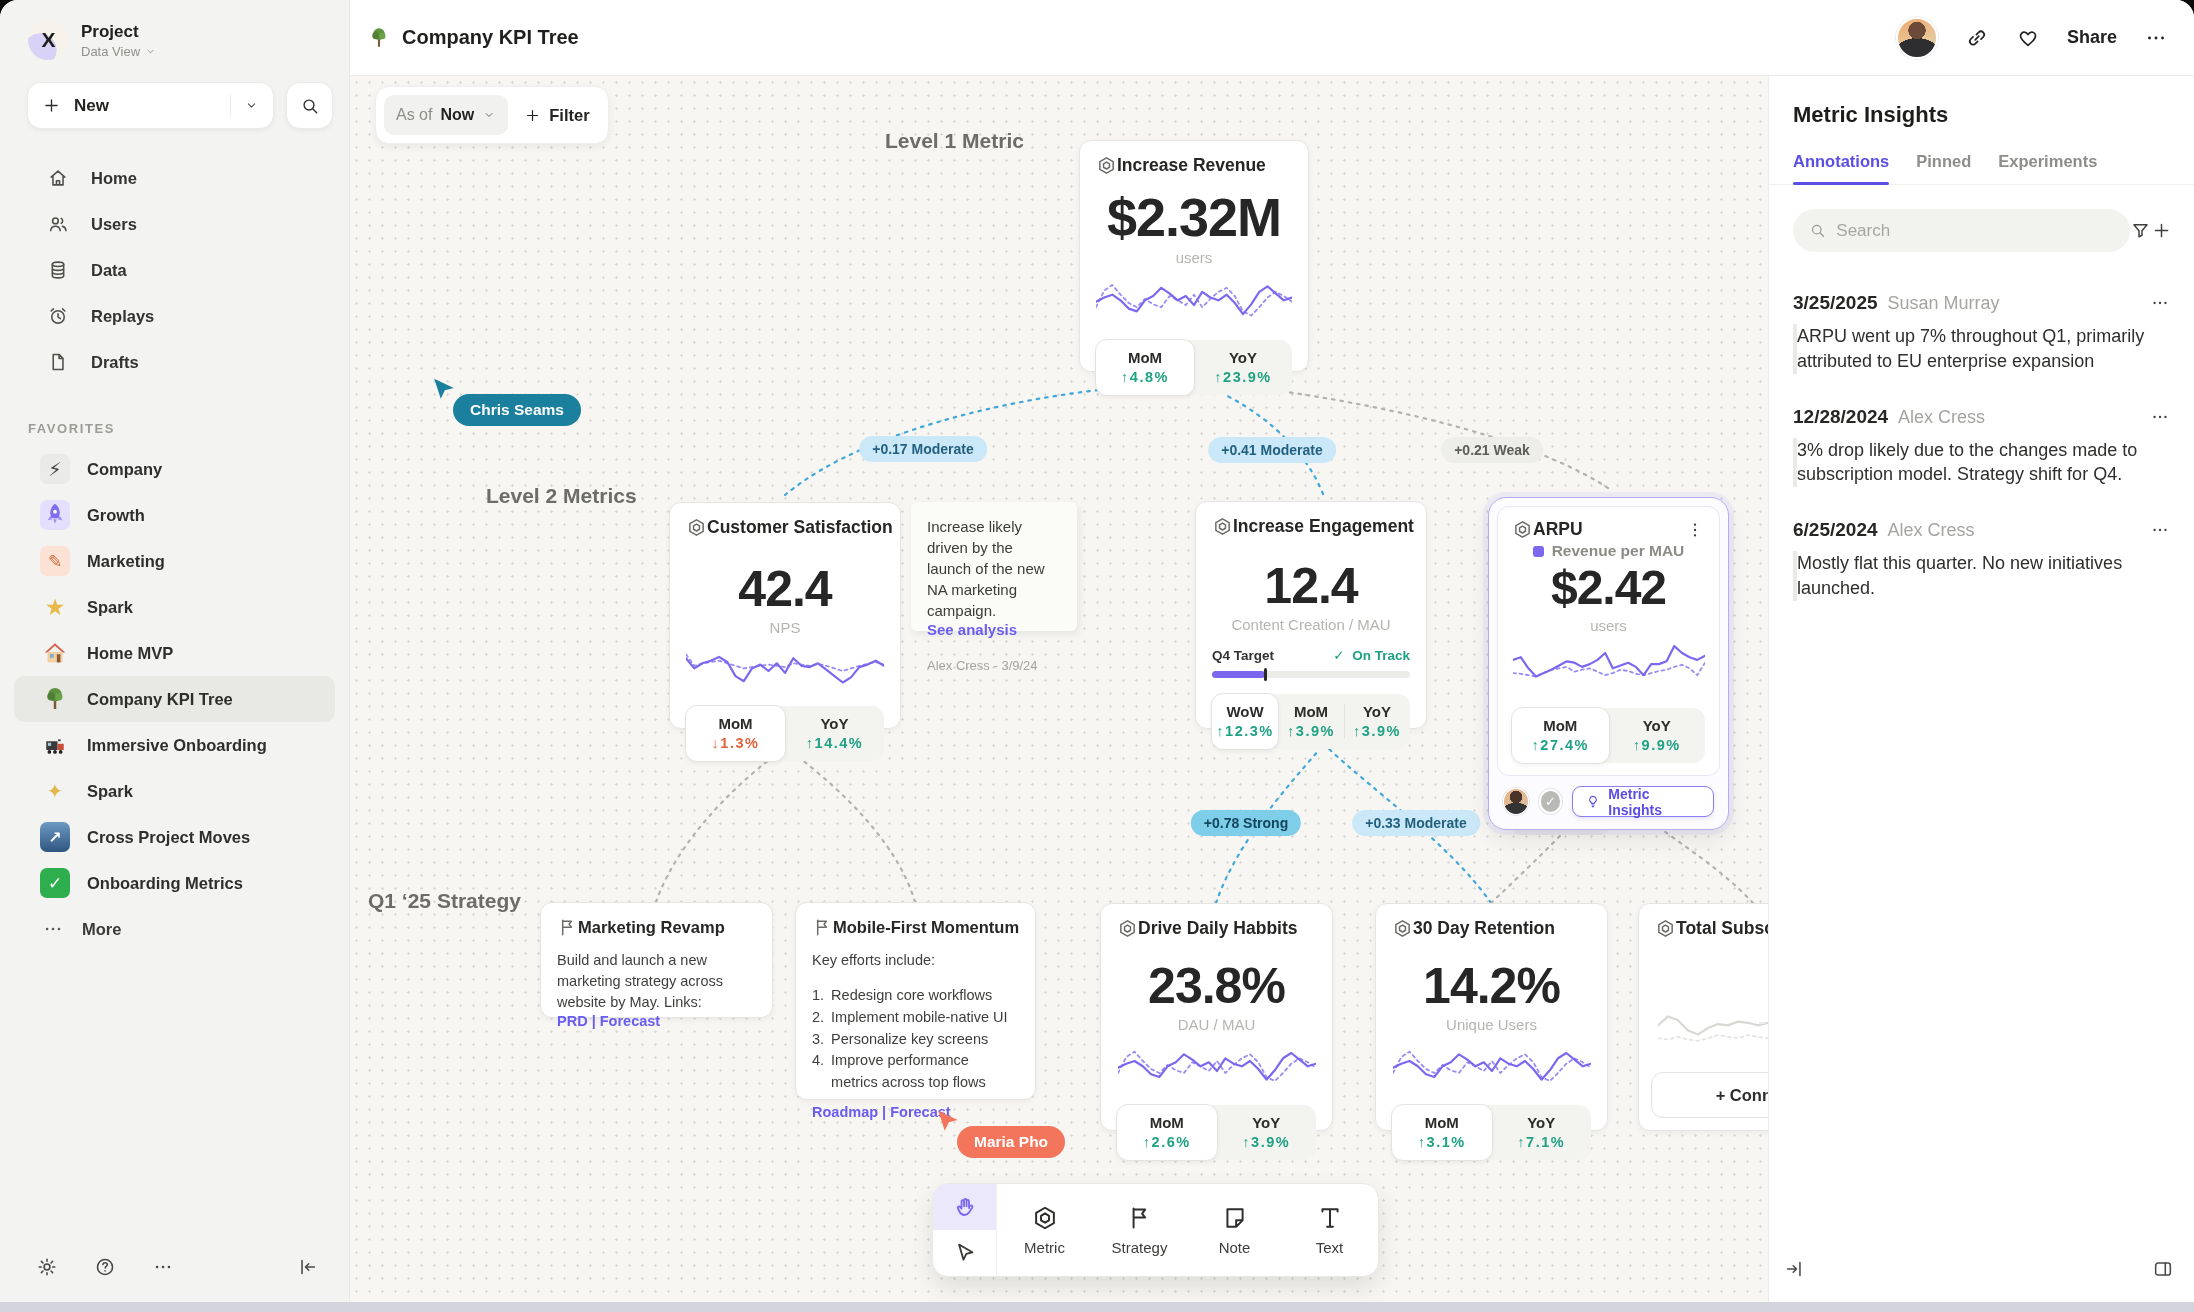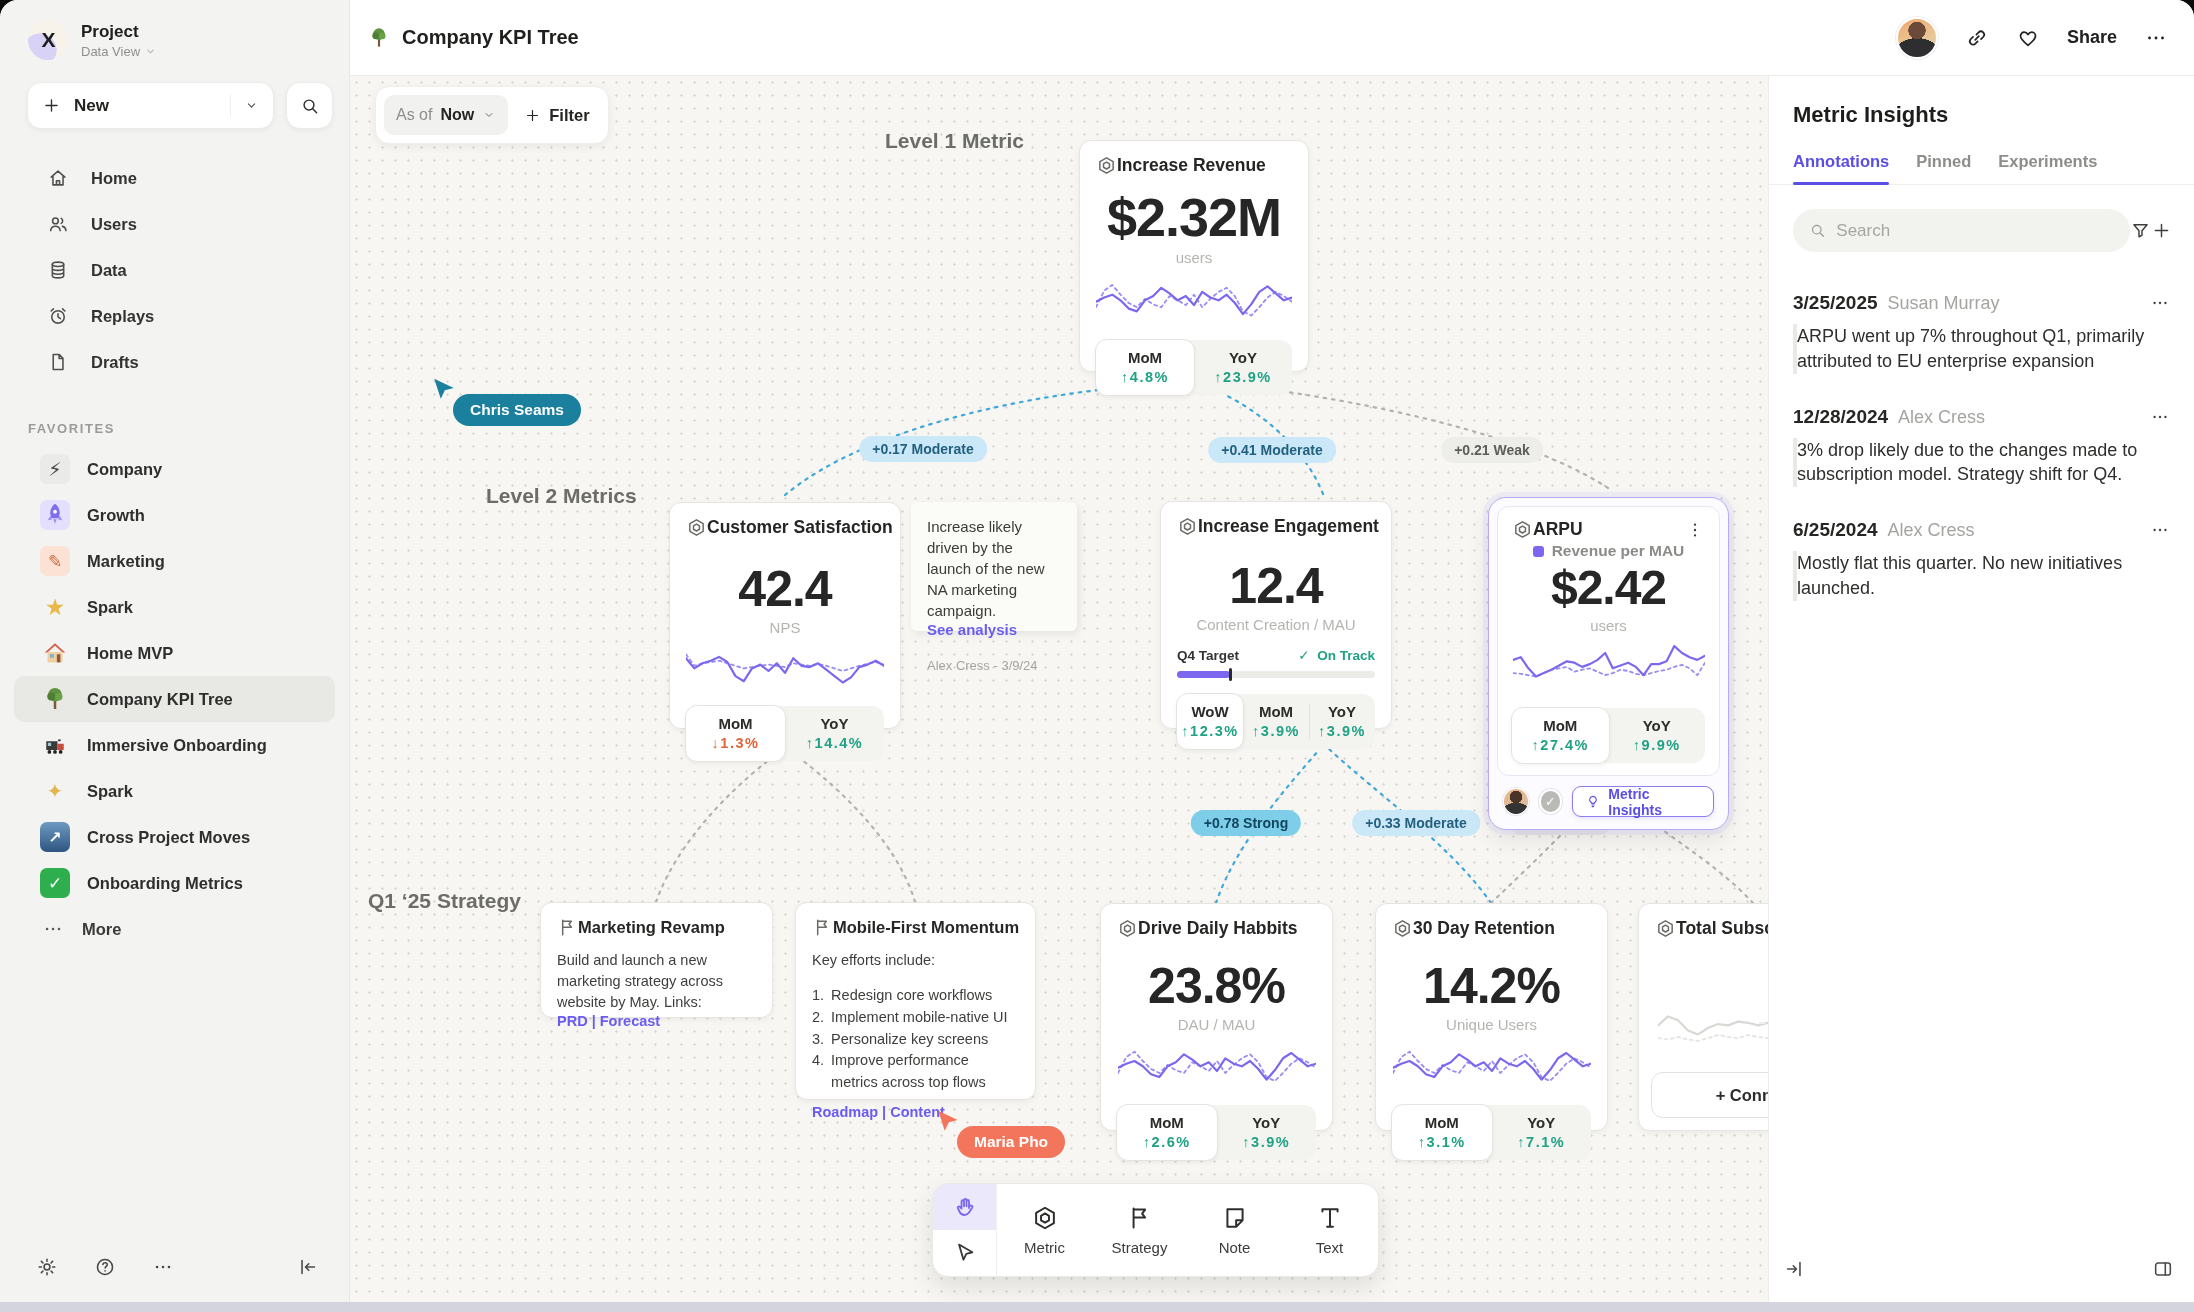--- a/index.html
+++ b/index.html
@@ -517,21 +517,21 @@
         </div>
       </div>
     </div>
 
     <div class="note-card" style="left:561px;top:426px;width:166px;height:129px;">
       <div class="body">Increase likely driven by the launch of the new NA marketing campaign.</div>
       <div class="link">See analysis</div>
       <div class="author">Alex Cress - 3/9/24</div>
     </div>
 
-    <div class="card" style="left:810px;top:425px;width:232px;height:228px;">
+    <div class="card" style="left:845px;top:425px;width:232px;height:228px;">
       <div class="card-head">
         <span class="ico">
             <svg viewBox="0 0 24 24">
               <path d="M12 3.2 19.6 7.6v8.8L12 20.8 4.4 16.4V7.6zM12 8.1l3.4 2v3.9l-3.4 2-3.4-2v-3.9z"></path>
             </svg>
           </span>
         <span class="t">Increase Engagement</span>
       </div>
       <div class="metric-value" style="margin-top:24px;font-size:50px;">12.4</div>
       <div class="metric-unit">Content Creation / MAU</div>
@@ -643,21 +643,21 @@
           </div>
         <div class="li">
             <span class="n">3.</span>
             <span>Personalize key screens</span>
           </div>
         <div class="li">
             <span class="n">4.</span>
             <span>Improve performance metrics across top flows</span>
           </div>
       </div>
-      <div class="strat-links" style="margin-top:10px;">Roadmap | Content</div>
+      <div class="strat-links" style="margin-top:10px;">Roadmap | Forecast</div>
     </div>
 
     <div class="card" style="left:750px;top:827px;width:233px;height:228px;">
       <div class="card-head">
         <span class="ico">
             <svg viewBox="0 0 24 24">
               <path d="M12 3.2 19.6 7.6v8.8L12 20.8 4.4 16.4V7.6zM12 8.1l3.4 2v3.9l-3.4 2-3.4-2v-3.9z"></path>
             </svg>
           </span>
         <span class="t">Drive Daily Habbits</span>

